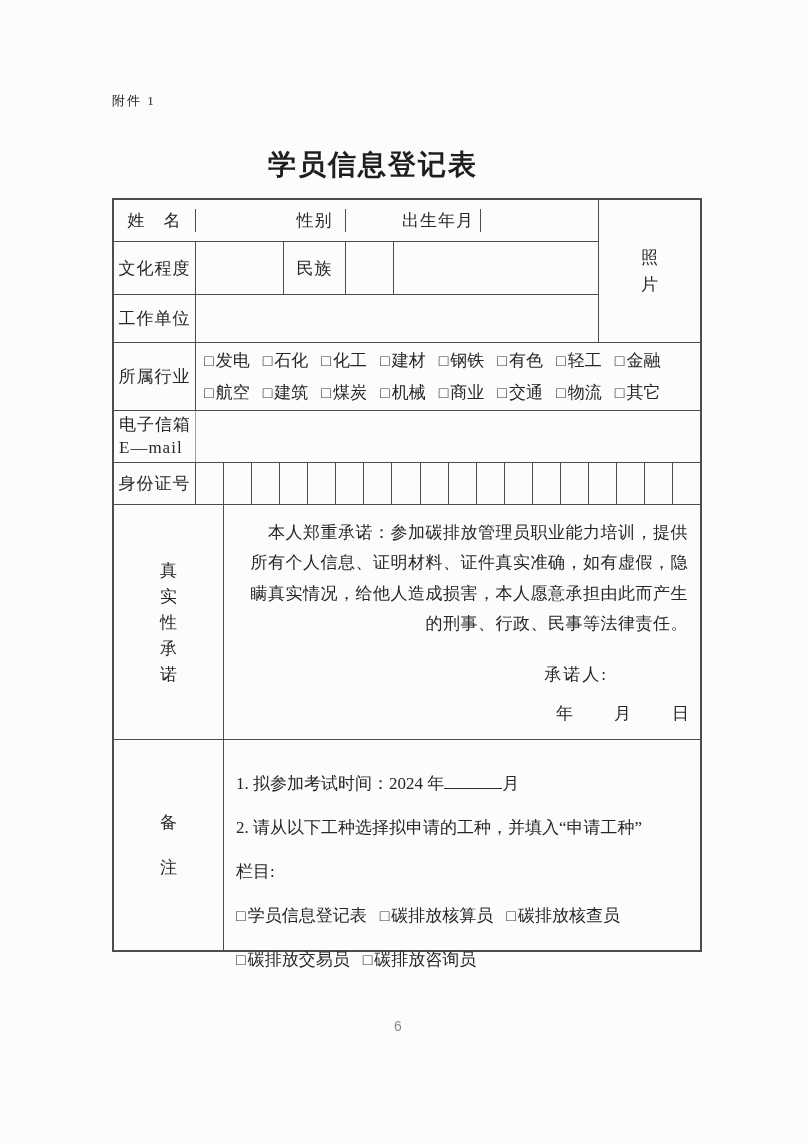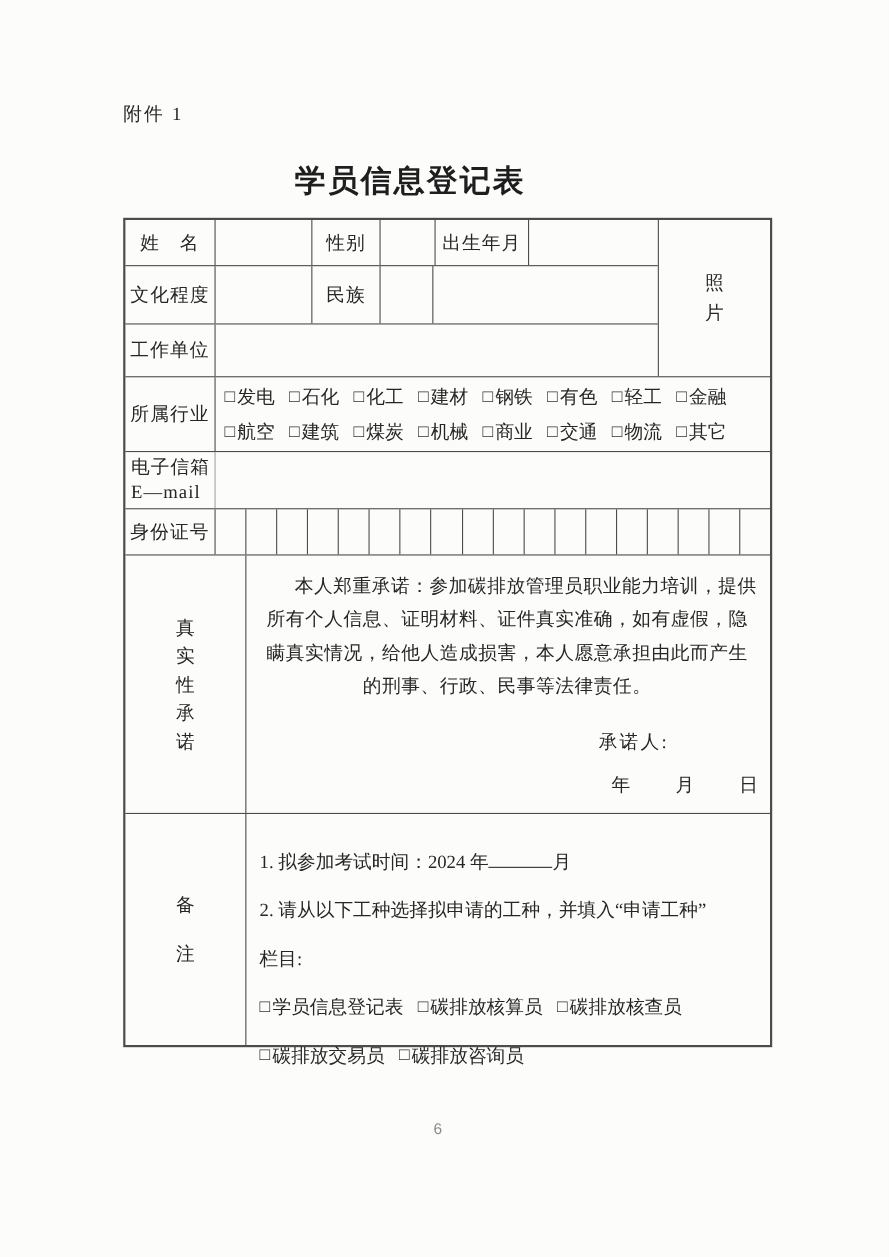--- a/index.html
+++ b/index.html
@@ -12,21 +12,21 @@
   .page {
     position: relative;
     width: 808px;
     height: 1143px;
     background: #fcfcfb;
     overflow: hidden;
   }
   .attachment {
     position: absolute;
     left: 112px; top: 92px;
-    font-size: 17px;
+    font-size: 13px;
     letter-spacing: 2px;
     text-align: center;
   }
   .doc-title {
     position: absolute;
     left: 0; top: 146px;
     width: 746px;
     text-align: center;
     font-size: 28px;
     font-weight: bold;
@@ -57,21 +57,21 @@
   .top-left { width: 484px; }
   .photo-cell {
     width: 102px;
     border-left: 1px solid #4c4c4c;
     display: flex;
     flex-direction: column;
     align-items: center;
     justify-content: center;
     gap: 4px;
   }
-  .r1 { height: 42px; }
+  .r1 { height: 42px; align-items: center; }
   .r2 { height: 53px; }
   .r3 { height: 47px; border-bottom: none; }
   .industry-row { height: 68px; }
   .industry-content {
     flex: 1;
     display: flex;
     flex-direction: column;
     justify-content: center;
     gap: 9px;
     padding: 4px 6px 4px 8px;
@@ -100,21 +100,21 @@
     align-items: center;
     justify-content: center;
     gap: 9px;
     line-height: 1;
   }
   .commit-label { width: 110px; }
   .commit-content {
     flex: 1;
     position: relative;
     display: block;
-    text-align: center;
+    text-align: right;
   }
   .commit-text {
     padding: 13px 12px 0 10px;
     text-indent: 2em;
     line-height: 1.78;
     letter-spacing: 0.5px;
   }
   .signer {
     position: absolute;
     right: 92px;

